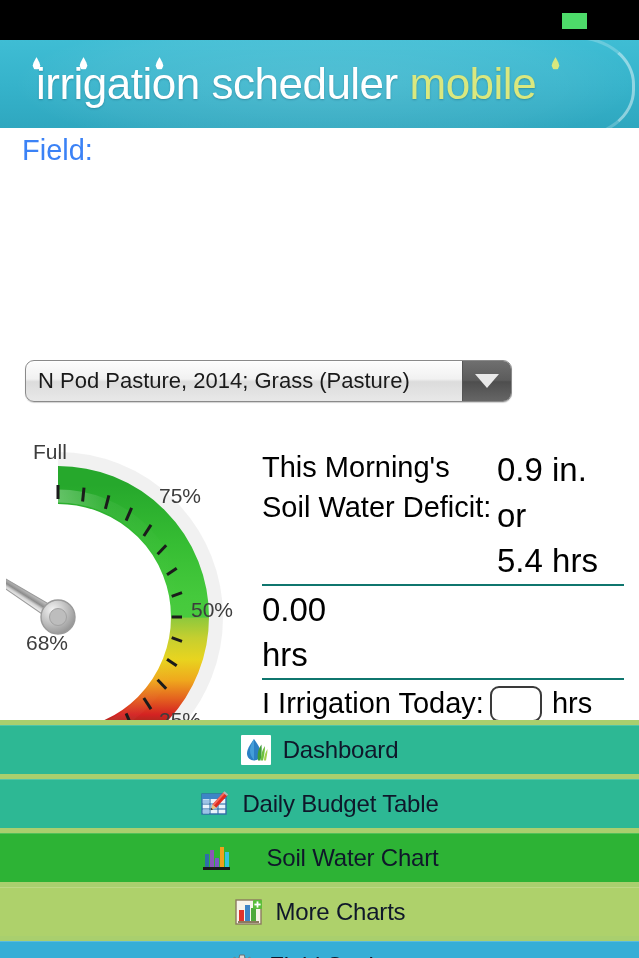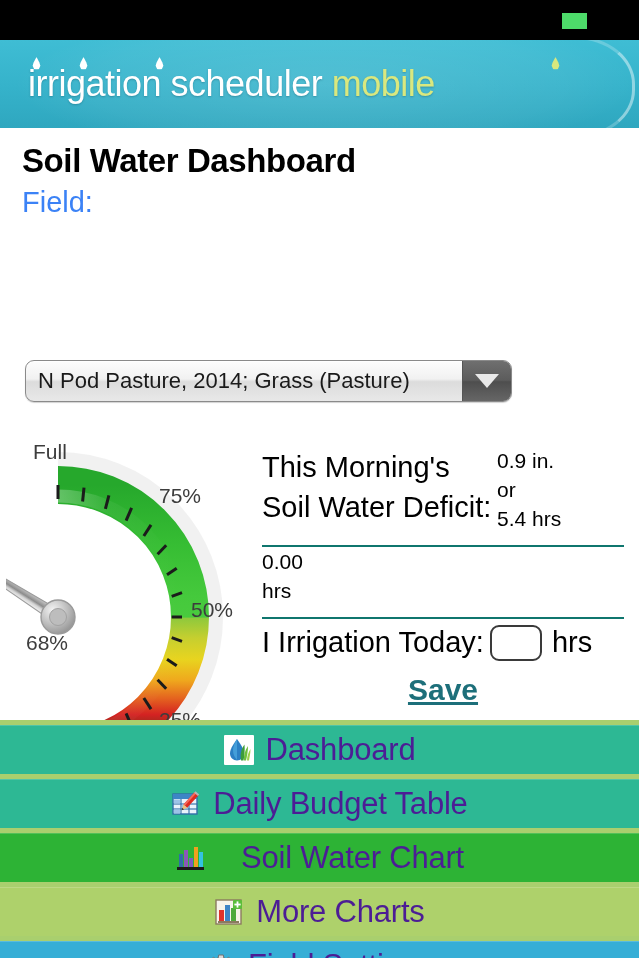--- a/index.html
+++ b/index.html
@@ -53,24 +53,24 @@
     width: 70px;
     height: 96px;
     border-right: 3px solid rgba(255,255,255,0.45);
     border-top: 3px solid rgba(255,255,255,0.22);
     border-bottom: 3px solid rgba(255,255,255,0.22);
     border-radius: 0 60px 60px 0 / 0 48px 48px 0;
     pointer-events: none;
   }
   .banner-title {
     position: absolute;
-    left: 28px;
+    left: 36px;
     top: 50%;
     transform: translateY(-50%);
-    font-size: 36px;
+    font-size: 44px;
     font-weight: normal;
     letter-spacing: -0.5px;
     white-space: nowrap;
     line-height: 1;
   }
   .banner-title .w1 {
     color: #ffffff;
     text-shadow: 0 1px 2px rgba(0,60,80,0.30);
   }
   .banner-title .w2 {
@@ -187,24 +187,24 @@
   .ro-row.last { border-bottom: none; }
   .ro-label {
     flex: 0 0 235px;
     font-size: 29px;
     color: #000;
     line-height: 1.38;
     padding: 1px 0 3px 0;
   }
   .ro-value {
     flex: 1;
-    font-size: 21px;
+    font-size: 33px;
     color: #000;
     line-height: 1.38;
-    padding: 1px 0 11px 0;
+    padding: 1px 0 0 0;
     white-space: pre-line;
   }
   .ro-row.inputrow {
     align-items: center;
     padding: 2px 0 2px 0;
   }
   .ro-row.inputrow .ro-label { flex: 0 0 auto; padding-right: 6px; }
   .hrs-input {
     width: 52px;
     height: 36px;
@@ -248,22 +248,22 @@
     position: relative;
     height: 49px;
     display: flex;
     align-items: center;
     justify-content: center;
     gap: 12px;
     cursor: pointer;
     box-shadow: inset 0 1px 0 rgba(255,255,255,0.18);
   }
   .nav-item .nav-label {
-    font-size: 31px;
-    color: #4c1d95;
+    font-size: 24px;
+    color: #0f172a;
     letter-spacing: -0.2px;
     line-height: 1;
   }
   .nav-ico {
     width: 30px;
     height: 30px;
     flex: 0 0 30px;
     position: relative;
     display: block;
   }
@@ -284,21 +284,20 @@
   </div>
 
   <div class="drop-dot" style="left:32px; top:17px;"></div>
   <div class="drop-dot" style="left:79px; top:17px;"></div>
   <div class="drop-dot" style="left:155px; top:17px;"></div>
   <div class="drop-dot green" style="left:551px; top:17px;"></div>
 </div>
 
 <div class="content">
 
-  <h1 class="page-title">Soil Water Dashboard</h1>
   <div class="field-label">Field:</div>
 
   <div class="select-wrap">
     <div class="select-value">N Pod Pasture, 2014; Grass (Pasture)</div>
     <div class="select-arrow-btn">
       <span class="caret"></span>
     </div>
   </div>
 
   <div class="gauge">

